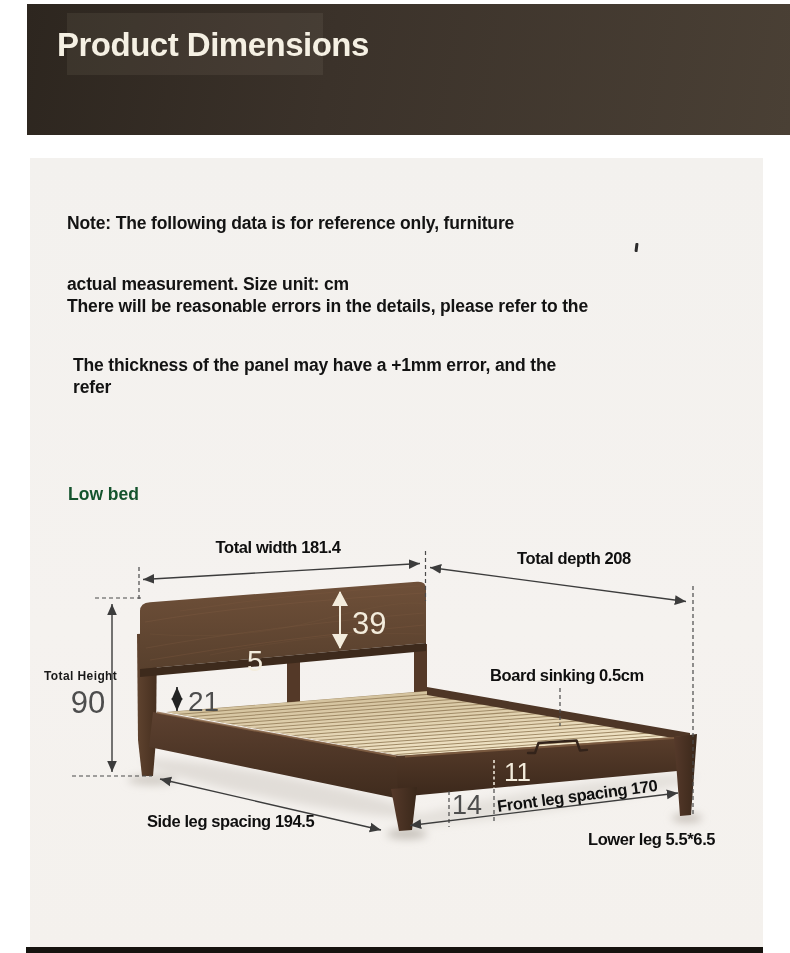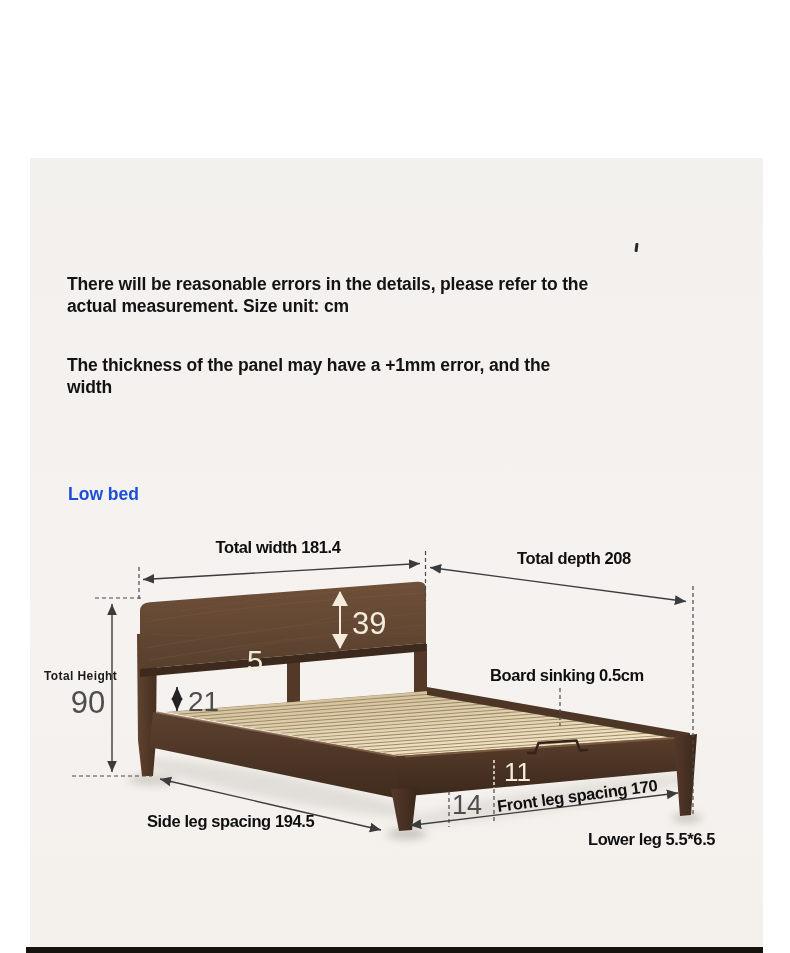--- a/index.html
+++ b/index.html
@@ -11,23 +11,23 @@
   .header-sheen{position:absolute;left:40px;top:9px;width:256px;height:62px;
           background:rgba(235,220,200,0.07);}
   .page-title{position:absolute;left:30px;top:22px;margin:0;
           font-size:33px;font-weight:700;letter-spacing:-0.5px;color:#f5f0e3;}
   
   .panel{position:absolute;left:30px;top:158px;width:733px;height:789px;
           background:linear-gradient(180deg,#f3f1ee 0%,#f5f2ef 60%,#f4f1ed 100%);}
   .note{position:absolute;left:67px;width:590px;margin:0;}
   .note-line{display:block;font-size:17.5px;font-weight:700;color:#131313;
           line-height:22px;letter-spacing:-0.15px;}
-  .note-p1{top:212px;} .note-p2{top:273px;} .note-p3{top:354px;}
+  .note-p1{top:212px;} .note-p2{top:273px;} .note-p3{top:354px;margin-left:6px;}
   .section-label{position:absolute;left:68px;top:484px;font-size:17.5px;
-          font-weight:700;color:#1d4ed8;}
+          font-weight:700;color:#14532d;}
   .stray-mark{position:absolute;left:635px;top:243px;width:3px;height:9px;
           background:#2c2c2c;border-radius:1px;transform:rotate(7deg);}
   .bottom-strip{position:absolute;left:26px;top:947px;width:737px;height:6px;background:#16130f;}
   
   .diagram{position:absolute;left:0;top:0;width:790px;height:953px;}
   .dim{stroke:#3c3c3c;stroke-width:1.4;}
   .dash{stroke:#4a4a4a;stroke-width:1.2;stroke-dasharray:4 3;fill:none;}
   .dashw{stroke:#f6f0e2;stroke-width:1.5;stroke-dasharray:3 2.5;fill:none;}
   .t-bold{font-family:"Liberation Sans",sans-serif;font-weight:700;font-size:16.5px;
           letter-spacing:-0.4px;fill:#0f0f0f;}
@@ -35,32 +35,37 @@
           letter-spacing:.4px;fill:#1a1a1a;}
   .t-thin{font-family:"Liberation Sans",sans-serif;font-weight:400;fill:#4d4d4d;}
   .t-light{font-family:"Liberation Sans",sans-serif;font-weight:400;fill:#f3ecdc;}
   .grain{fill:none;stroke:#7d5a40;}
 </style>
 </head>
 <body>
 
 <div class="page">
 
+  <div class="header">
+    <div class="header-sheen"></div>
+    <h1 class="page-title">Product Dimensions</h1>
+  </div>
 
   <div class="panel"></div>
 
   <p class="note note-p1">
+    <span class="note-line">Note: The following data is for reference only, furniture</span>
   </p>
   <p class="note note-p2">
+    <span class="note-line">actual measurement. Size unit: cm</span>
     <span class="note-line">There will be reasonable errors in the details, please refer to the</span>
-    <span class="note-line">actual measurement. Size unit: cm</span>
   </p>
   <p class="note note-p3">
     <span class="note-line">The thickness of the panel may have a +1mm error, and the</span>
-    <span class="note-line">width</span>
+    <span class="note-line">refer</span>
   </p>
   <div class="section-label">Low bed</div>
   <span class="stray-mark"></span>
 
   <svg class="diagram" viewBox="0 0 790 953" xmlns="http://www.w3.org/2000/svg">
     <defs>
       <linearGradient id="gPanel" x1="0" y1="0" x2="0" y2="1">
         <stop offset="0" stop-color="#6f5039"></stop>
           <stop offset="1" stop-color="#58402d"></stop>
       </linearGradient>

